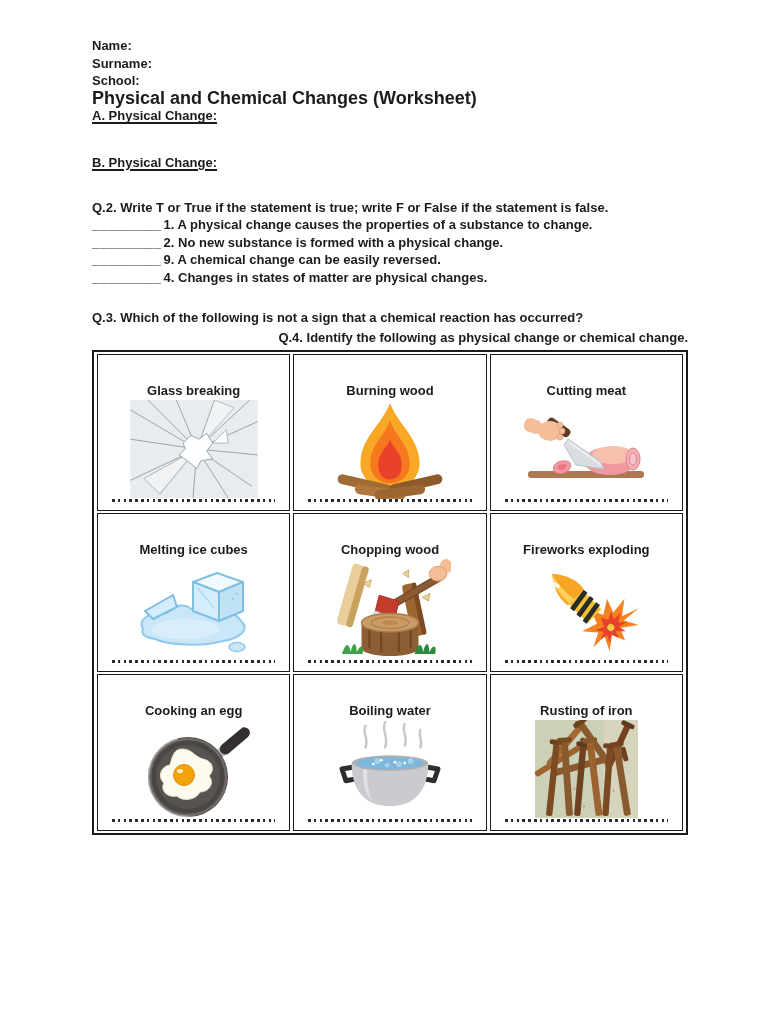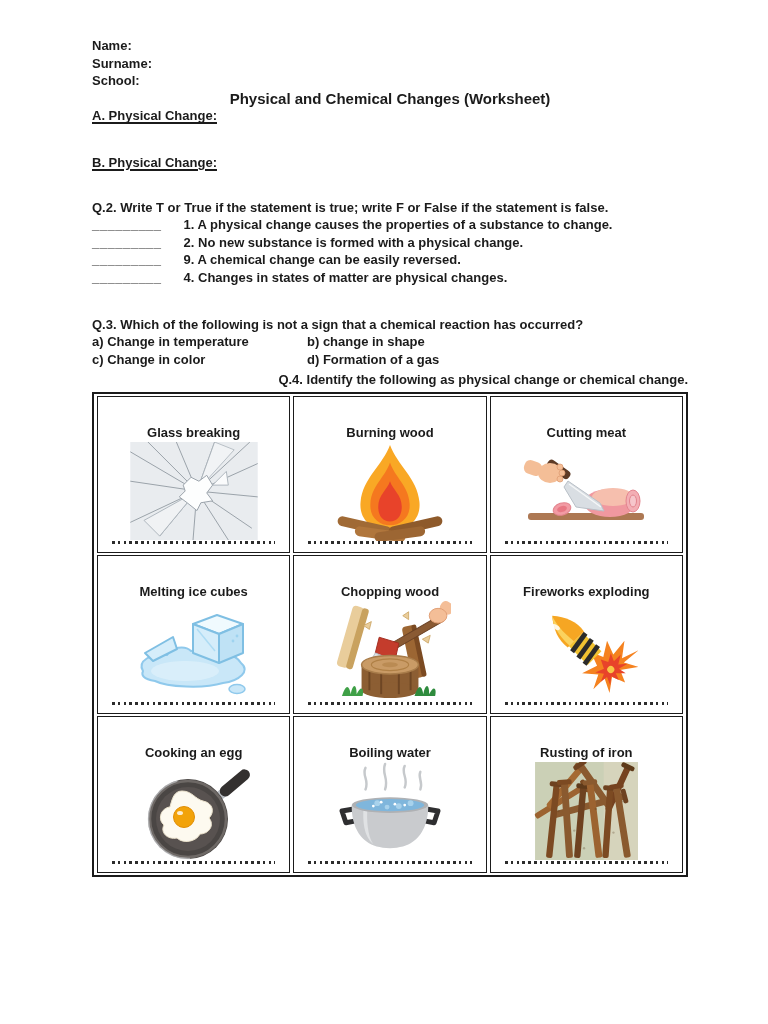--- a/index.html
+++ b/index.html
@@ -1,27 +1,27 @@
 <!DOCTYPE html>
 <html><head>
 <meta charset="utf-8">
 <style>
   html,body{margin:0;padding:0;background:#fff;}
   .page{position:relative;width:768px;height:906px;background:#ffffff;overflow:hidden;
         font-family:"Liberation Sans",sans-serif;font-weight:700;color:#1b1b1b;}
   .content{position:absolute;left:92px;top:37px;width:596px;}
   .line{font-size:13px;line-height:17.6px;white-space:pre-wrap;}
-  .title{font-size:15px;line-height:17.6px;text-align:center;}
+  .title{font-size:18px;line-height:17.6px;}
   .uline{text-decoration:underline;text-decoration-thickness:1.5px;text-underline-offset:2px;}
   .gap-b{margin-top:29px;}
   .q2{margin-top:27px;}
-  .q3{margin-top:29px;}
+  .q3{margin-top:22px;}
   .q3-opts{display:grid;grid-template-columns:215px 1fr;}
   .q4{margin-top:3px;text-align:right;}
-  .blank{margin-right:22px;letter-spacing:.5px;}
+  .blank{margin-right:2px;letter-spacing:.5px;}
   table.grid{border-collapse:separate;border-spacing:3px 2px;border:2px solid #1b1b1b;
              width:596px;table-layout:fixed;margin-top:3px;}
   td.cellbox{border:1.2px solid #1b1b1b;height:152px;padding:0;vertical-align:top;}
   .cell{display:flex;flex-direction:column;align-items:center;justify-content:space-between;
         height:100%;box-sizing:border-box;padding:28px 6px 8px;}
   .cell-title{font-size:13px;line-height:16px;}
   .dotline{width:91%;height:3px;flex:0 0 auto;
            background-image:repeating-linear-gradient(90deg,#2c2c2c 0 2.6px,transparent 2.6px 5.8px);}
   .art{flex:0 1 auto;display:flex;align-items:center;justify-content:center;}
 </style>
@@ -43,26 +43,20 @@
     <div class="q2">
       <div class="line">Q.2. Write T or True if the statement is true; write F or False if the statement is false.</div>
       <div class="line"><span class="blank">_________</span><span>1. A physical change causes the properties of a substance to change.</span></div>
       <div class="line"><span class="blank">_________</span><span>2. No new substance is formed with a physical change.</span></div>
       <div class="line"><span class="blank">_________</span><span>9. A chemical change can be easily reversed.</span></div>
       <div class="line"><span class="blank">_________</span><span>4. Changes in states of matter are physical changes.</span></div>
     </div>
 
     <div class="q3">
       <div class="line">Q.3. Which of the following is not a sign that a chemical reaction has occurred?</div>
-      <div class="q3-opts">
-        <div class="line">a) Change in temperature</div>
-        <div class="line">b) change in shape</div>
-        <div class="line">c) Change in color</div>
-        <div class="line">d) Formation of a gas</div>
-      </div>
     </div>
 
     <div class="q4">
       <div class="line">Q.4. Identify the following as physical change or chemical change.</div>
 
       <table class="grid">
         <tbody>
             <tr>
 
           <td class="cellbox">

